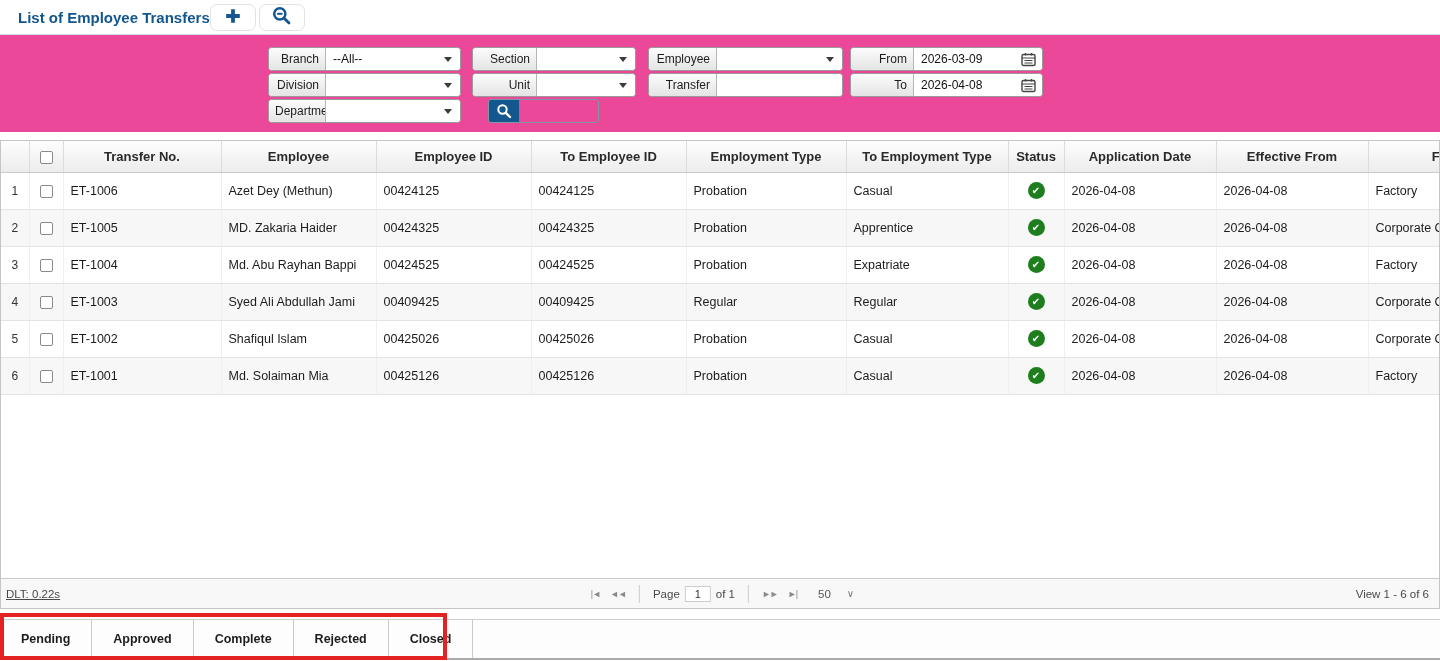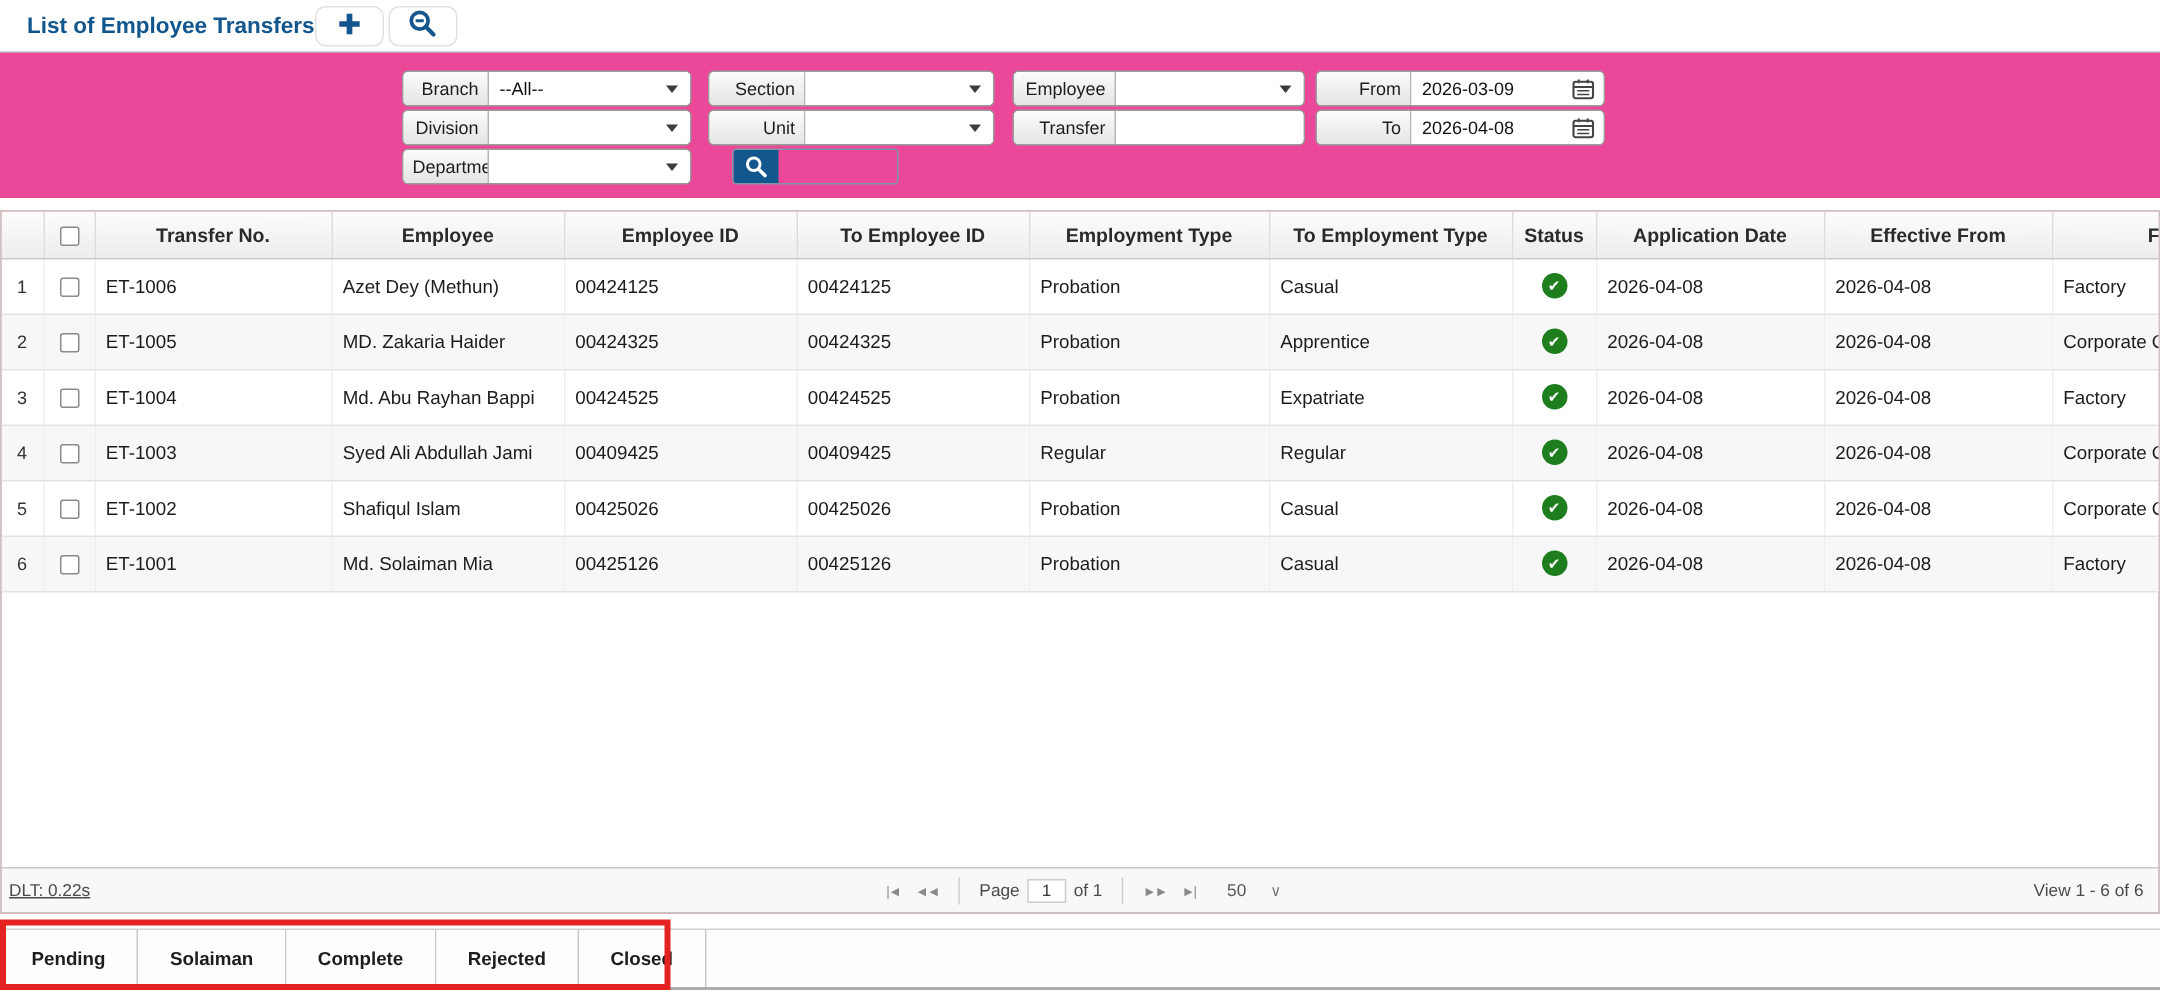--- a/index.html
+++ b/index.html
@@ -20,21 +20,21 @@
   .fgroup { display:flex; height:24px; border:1px solid #9a9a9a; border-radius:4px; background:#fff; overflow:hidden; }
   .flabel { display:flex; align-items:center; justify-content:flex-end; padding:0 6px;
             background:linear-gradient(#fcfcfc,#e4e4e4); border-right:1px solid #b5b5b5;
             font-size:12px; color:#1d1d1d; white-space:nowrap; overflow:hidden; flex:none; }
   .flabel-left { justify-content:flex-start; }
   .fctl { flex:1; display:flex; align-items:center; padding:0 7px; font-size:12px; color:#111; position:relative; background:#fff; }
   .dd-arrow { width:0; height:0; border-left:4px solid transparent; border-right:4px solid transparent;
               border-top:5px solid #3c3c3c; position:absolute; right:8px; top:9px; }
   .cal-ic { position:absolute; right:6px; top:4px; }
   .g-branch { width:193px; margin-left:268px; } .g-branch .flabel { width:57px; }
-  .g-section { width:191px; margin-left:11px; } .g-section .flabel { width:64px; }
+  .g-section { width:164px; margin-left:11px; } .g-section .flabel { width:64px; }
   .g-employee { width:195px; margin-left:12px; } .g-employee .flabel { width:68px; }
   .g-date { width:193px; margin-left:7px; } .g-date .flabel { width:63px; }
   .search-btn { display:flex; height:24px; margin-left:27px; border:1px solid #7e97a6; border-radius:3px;
                 overflow:hidden; cursor:pointer; padding:0; background:none; }
   .search-ic { width:30px; background:#14578f; display:flex; align-items:center; justify-content:center; }
   .search-label { display:flex; align-items:center; padding:0 15px; background:linear-gradient(#fbfbfb,#e0e0e0);
                   border-left:1px solid #8fa3b0; font-size:11px; color:#333; letter-spacing:.3px;margin-top:44px; }
   
   .grid-wrap { margin-top:8px; width:1440px; border:1px solid #c5c5c5; background:#ef4444; }
   .grid-scroll { height:437px; overflow:hidden; background:#fff; }
@@ -333,18 +333,18 @@
         <span>50</span>
         <span class="pg-chev">∨</span>
       </span>
     </div>
     <span class="pager-right">View 1 - 6 of 6</span>
   </div>
 </div>
 
 <div class="tabstrip">
   <div class="tab">Pending</div>
-  <div class="tab">Solaiman</div>
+  <div class="tab">Approved</div>
   <div class="tab">Complete</div>
   <div class="tab">Rejected</div>
   <div class="tab">Closed</div>
   <div class="red-annotation"></div>
 </div>
 
 </body></html>

